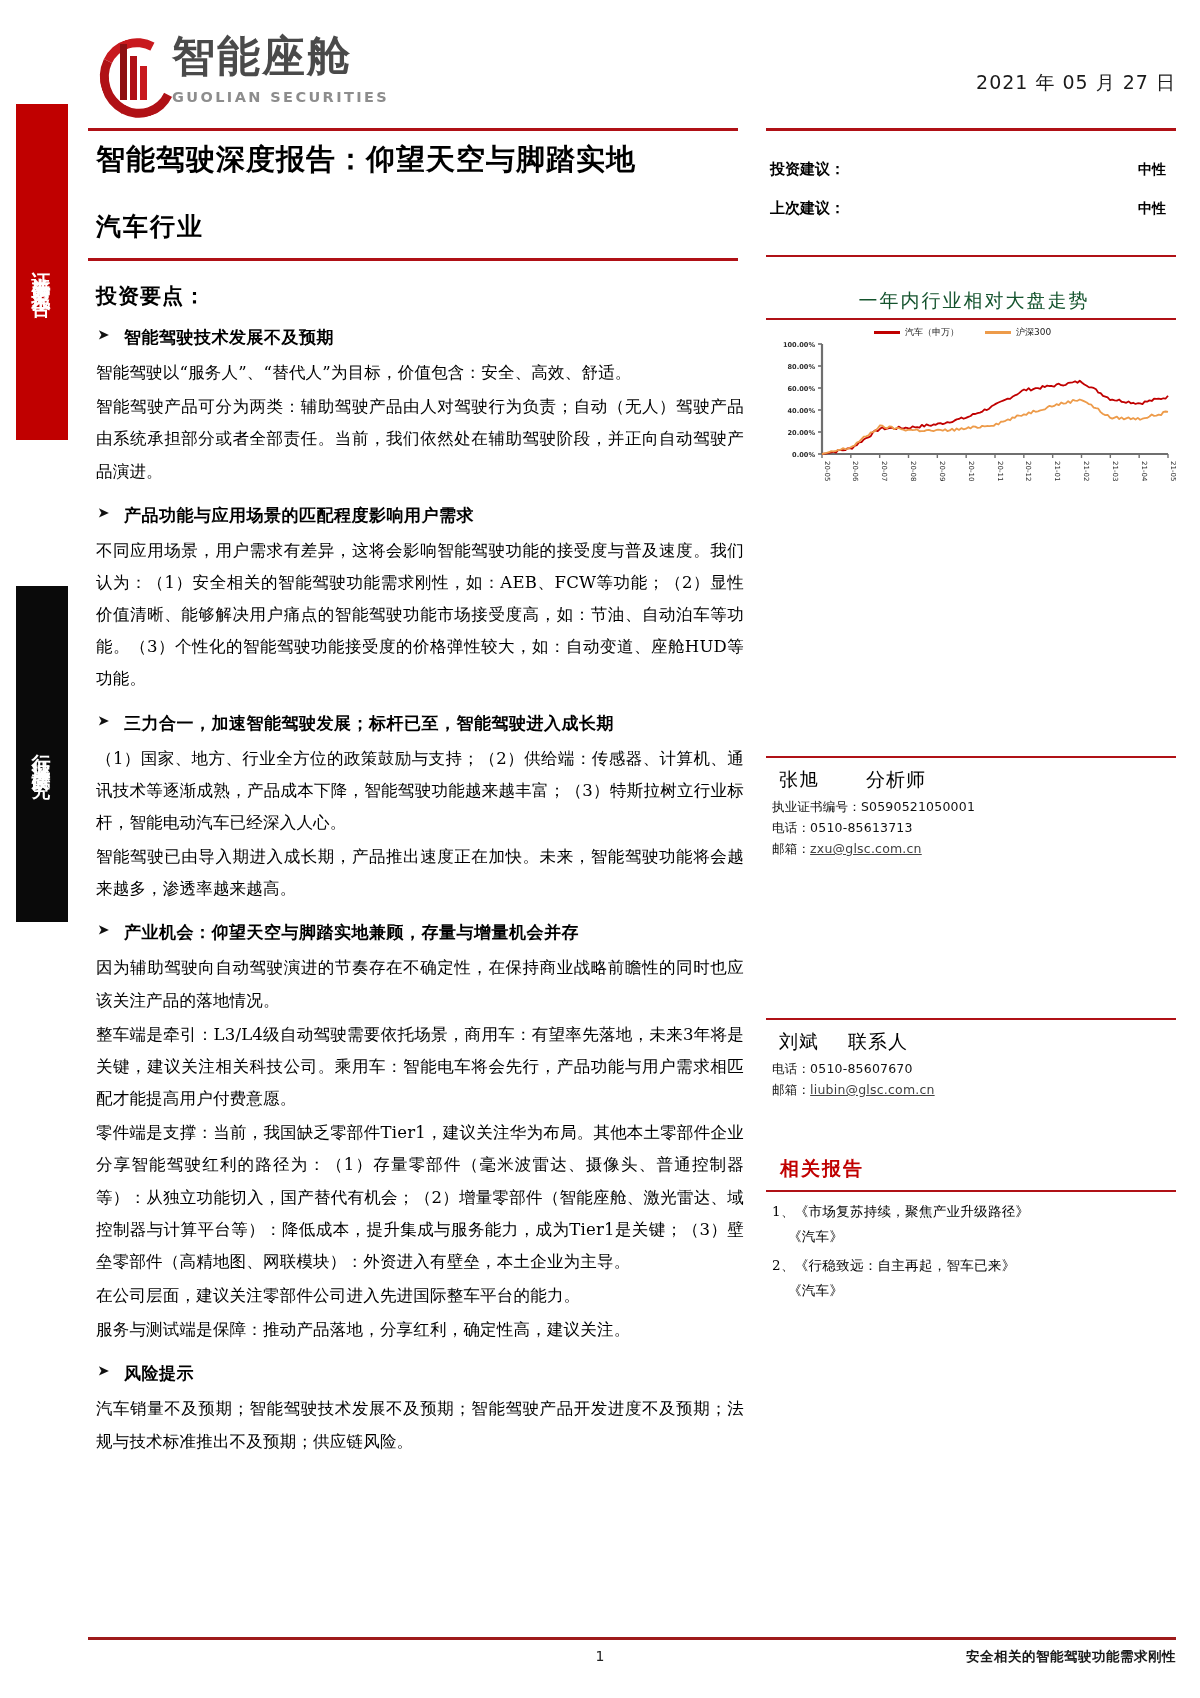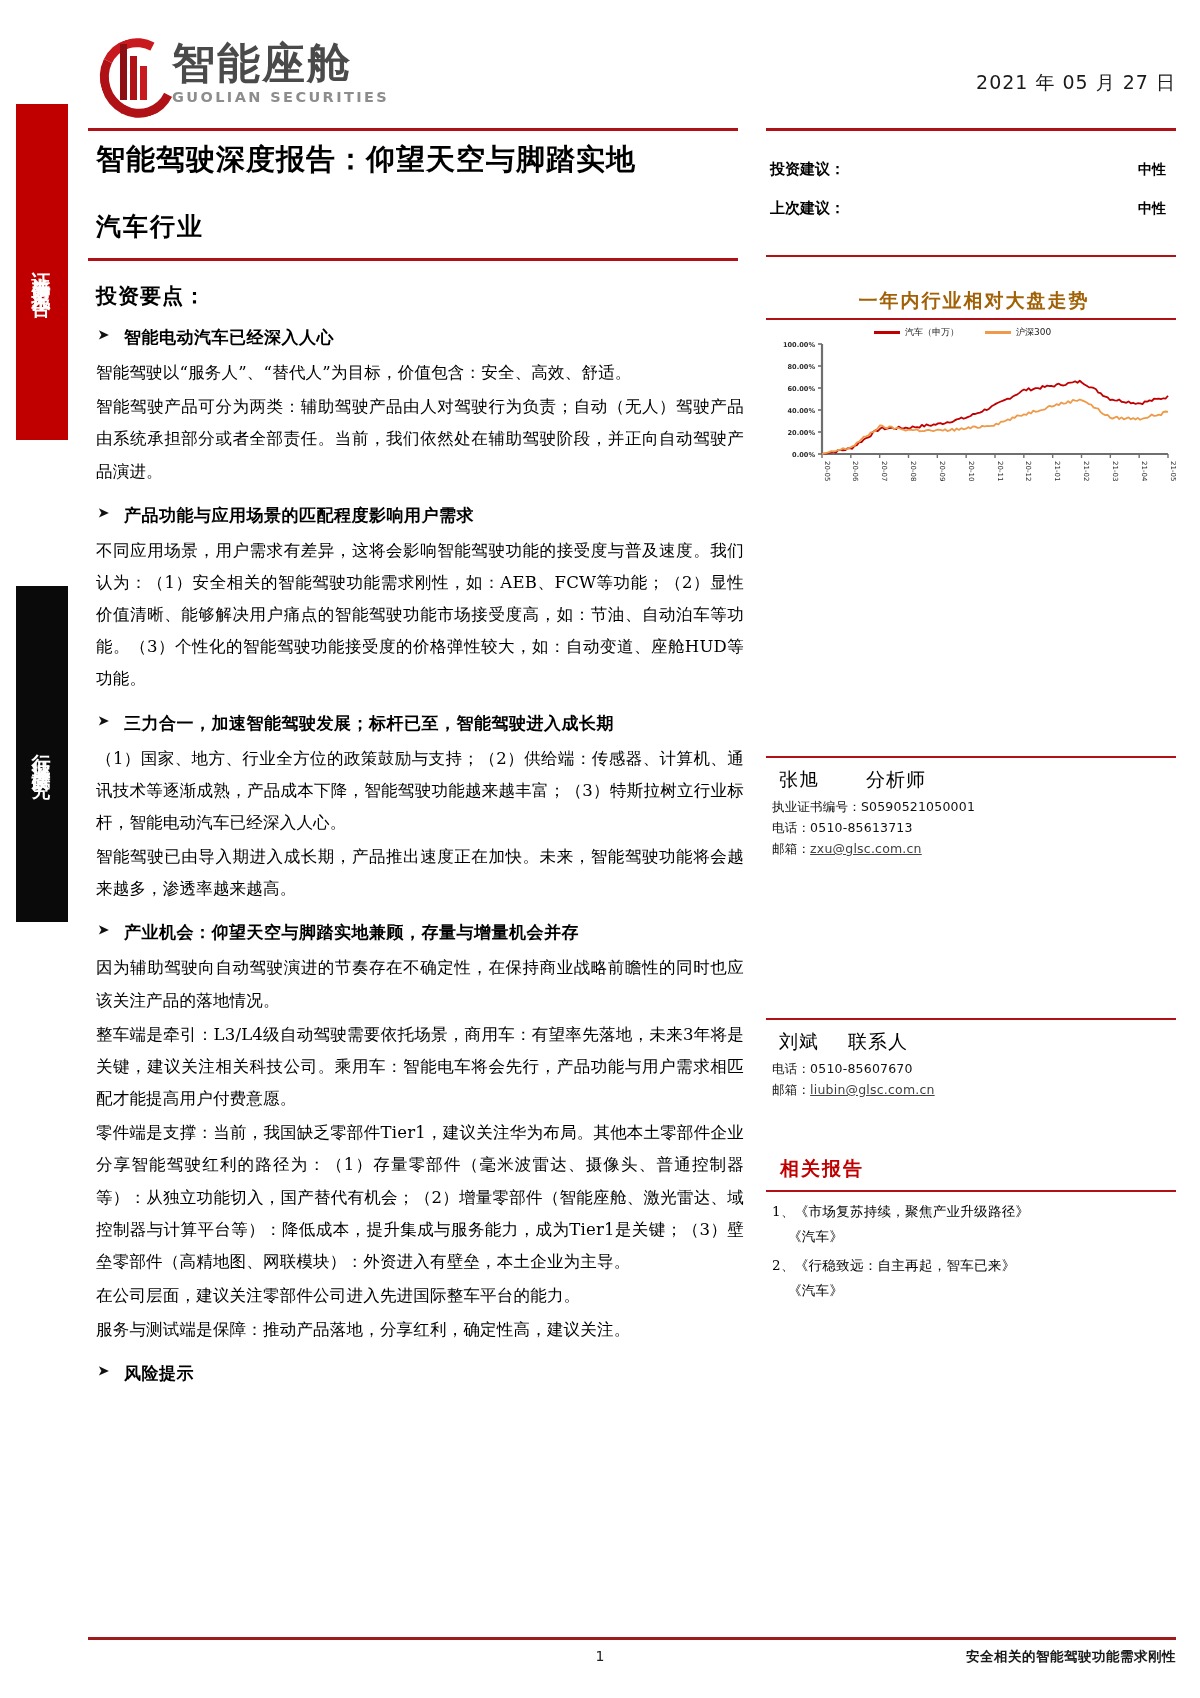--- a/index.html
+++ b/index.html
@@ -34,21 +34,21 @@
   .logo-mark .b1{left:20px;height:56px;background:#8e0f13;}
   .logo-mark .b2{left:30px;height:44px;}
   .logo-mark .b3{left:40px;height:34px;background:#c8191e;}
   .logo-text{line-height:1;padding-bottom:2px;}
   .logo-cn{
     font-family:"DejaVu Sans","Liberation Sans",sans-serif;
     font-size:43px;font-weight:bold;color:#4a4a4a;letter-spacing:2px;
   }
   .logo-en{
     font-family:"DejaVu Sans","Liberation Sans",sans-serif;
-    font-size:14.5px;font-weight:bold;color:#8d8d8d;letter-spacing:2.4px;margin-top:5px;
+    font-size:14.5px;font-weight:bold;color:#8d8d8d;letter-spacing:2.4px;margin-top:12px;
   }
   .report-date{
     position:absolute;right:24px;top:70px;
     font-family:"DejaVu Sans","Liberation Sans",sans-serif;
     font-size:19px;color:#1a1a1a;letter-spacing:1px;
   }
 
   .rule-left{position:absolute;left:88px;top:128px;width:650px;height:3px;background:#b01116;}
   .rule-right{position:absolute;left:766px;top:128px;width:410px;height:3px;background:#b01116;}
 
@@ -71,21 +71,21 @@
     font-family:"DejaVu Serif","Liberation Serif",serif;
     font-weight:bold;font-size:15px;padding:10px 10px 10px 4px;
   }
   .rating-row .val{font-size:14px;}
   .rule-right2{position:absolute;left:766px;top:255px;width:410px;height:2px;background:#b01116;}
 
   
   .chart-title{
     position:absolute;left:772px;top:288px;width:404px;
     font-family:"DejaVu Serif","Liberation Serif",serif;
-    font-weight:bold;font-size:19px;color:#a16207;letter-spacing:2px;text-align:center;
+    font-weight:normal;font-size:19px;color:#14532d;letter-spacing:2px;text-align:center;
   }
   .rule-right3{position:absolute;left:766px;top:318px;width:410px;height:2px;background:#b01116;}
   .chart-area{position:absolute;left:770px;top:322px;width:406px;height:168px;}
   .chart-legend{
     position:absolute;left:104px;top:4px;display:flex;gap:26px;align-items:center;
     font-family:"DejaVu Sans","Liberation Sans",sans-serif;font-size:9px;color:#222;
   }
   .legend-item{display:flex;align-items:center;gap:5px;}
   .legend-swatch{display:inline-block;width:26px;height:2.5px;}
 
@@ -252,38 +252,39 @@
         <line x1="398" y1="132" x2="398" y2="136" stroke="#6f6f6f" stroke-width="1.4"></line>
         <text x="0" y="0" font-family="&quot;DejaVu Sans&quot;,&quot;Liberation Sans&quot;,sans-serif" font-size="7" fill="#2b2b2b" transform="translate(400.6,139) rotate(90)">21-05</text>
         <path d="M52.00,132.00 L54.32,131.53 L56.64,131.28 L58.97,130.78 L61.29,130.39 L63.61,129.77 L65.93,130.55 L68.26,127.82 L70.58,128.20 L72.90,128.27 L75.22,128.19 L77.54,126.32 L79.87,126.23 L82.19,126.78 L84.51,123.98 L86.83,123.14 L89.15,120.29 L91.48,120.17 L93.80,117.42 L96.12,116.04 L98.44,115.33 L100.77,114.10 L103.09,109.96 L105.41,108.28 L107.73,109.11 L110.05,106.84 L112.38,105.29 L114.70,107.40 L117.02,106.65 L119.34,106.19 L121.66,105.75 L123.99,106.78 L126.31,107.01 L128.63,104.59 L130.95,106.04 L133.28,106.56 L135.60,105.58 L137.92,106.11 L140.24,106.39 L142.56,104.35 L144.89,105.29 L147.21,105.03 L149.53,105.54 L151.85,102.85 L154.17,104.55 L156.50,102.44 L158.82,103.36 L161.14,103.76 L163.46,102.45 L165.79,102.76 L168.11,101.38 L170.43,101.15 L172.75,102.10 L175.07,101.32 L177.40,100.14 L179.72,100.64 L182.04,100.23 L184.36,98.65 L186.68,97.35 L189.01,96.92 L191.33,95.51 L193.65,96.78 L195.97,95.92 L198.30,94.82 L200.62,94.01 L202.94,91.89 L205.26,92.02 L207.58,91.08 L209.91,90.61 L212.23,89.71 L214.55,87.29 L216.87,88.06 L219.19,86.69 L221.52,84.30 L223.84,83.06 L226.16,81.64 L228.48,80.52 L230.81,79.47 L233.13,78.55 L235.45,77.62 L237.77,76.62 L240.09,76.90 L242.42,74.80 L244.74,73.47 L247.06,72.63 L249.38,70.88 L251.70,68.81 L254.03,67.49 L256.35,68.48 L258.67,66.16 L260.99,68.52 L263.32,67.15 L265.64,66.15 L267.96,66.21 L270.28,66.86 L272.60,63.93 L274.93,65.11 L277.25,63.56 L279.57,64.02 L281.89,64.01 L284.21,64.64 L286.54,62.37 L288.86,61.72 L291.18,63.17 L293.50,63.51 L295.83,62.78 L298.15,60.85 L300.47,60.52 L302.79,60.27 L305.11,59.32 L307.44,60.79 L309.76,58.72 L312.08,60.70 L314.40,62.49 L316.72,63.79 L319.05,65.38 L321.37,65.32 L323.69,65.90 L326.01,67.28 L328.34,70.69 L330.66,71.11 L332.98,73.79 L335.30,74.56 L337.62,75.38 L339.95,78.01 L342.27,77.71 L344.59,78.42 L346.91,78.59 L349.23,77.53 L351.56,79.75 L353.88,80.03 L356.20,80.85 L358.52,79.42 L360.85,81.31 L363.17,80.76 L365.49,81.96 L367.81,81.26 L370.13,81.42 L372.46,82.05 L374.78,79.38 L377.10,79.72 L379.42,78.37 L381.74,78.98 L384.07,76.76 L386.39,76.84 L388.71,76.53 L391.03,77.06 L393.36,76.27 L395.68,76.54 L398.00,73.71" fill="none" stroke="#c00000" stroke-width="1.8" stroke-linejoin="round"></path>
         <path d="M52.00,132.00 L54.32,131.48 L56.64,130.82 L58.97,130.23 L61.29,129.08 L63.61,129.43 L65.93,128.87 L68.26,127.98 L70.58,127.78 L72.90,126.21 L75.22,127.04 L77.54,126.84 L79.87,125.78 L82.19,124.40 L84.51,123.61 L86.83,120.55 L89.15,119.63 L91.48,117.09 L93.80,114.69 L96.12,114.30 L98.44,113.43 L100.77,110.35 L103.09,110.09 L105.41,108.59 L107.73,106.33 L110.05,103.27 L112.38,103.65 L114.70,105.67 L117.02,106.44 L119.34,104.43 L121.66,104.57 L123.99,107.14 L126.31,106.17 L128.63,105.94 L130.95,107.06 L133.28,107.68 L135.60,108.59 L137.92,107.86 L140.24,107.63 L142.56,108.16 L144.89,107.86 L147.21,107.43 L149.53,109.26 L151.85,109.17 L154.17,109.14 L156.50,108.06 L158.82,107.79 L161.14,108.71 L163.46,109.09 L165.79,108.24 L168.11,107.73 L170.43,107.95 L172.75,108.71 L175.07,107.23 L177.40,109.07 L179.72,108.46 L182.04,106.74 L184.36,108.85 L186.68,106.47 L189.01,107.93 L191.33,106.09 L193.65,107.26 L195.97,106.74 L198.30,105.16 L200.62,106.45 L202.94,104.32 L205.26,104.67 L207.58,105.85 L209.91,105.71 L212.23,103.78 L214.55,104.47 L216.87,104.01 L219.19,104.17 L221.52,103.96 L223.84,103.74 L226.16,101.57 L228.48,102.48 L230.81,99.76 L233.13,99.61 L235.45,98.83 L237.77,97.46 L240.09,98.22 L242.42,95.34 L244.74,95.89 L247.06,93.34 L249.38,93.70 L251.70,93.84 L254.03,92.36 L256.35,92.78 L258.67,90.32 L260.99,91.49 L263.32,88.63 L265.64,89.75 L267.96,89.28 L270.28,88.46 L272.60,87.99 L274.93,87.39 L277.25,85.36 L279.57,83.85 L281.89,84.63 L284.21,83.96 L286.54,82.16 L288.86,83.15 L291.18,80.53 L293.50,81.67 L295.83,81.34 L298.15,79.17 L300.47,80.95 L302.79,77.94 L305.11,78.69 L307.44,78.80 L309.76,77.49 L312.08,78.40 L314.40,79.44 L316.72,80.52 L319.05,82.22 L321.37,82.70 L323.69,85.64 L326.01,86.20 L328.34,86.69 L330.66,90.13 L332.98,92.02 L335.30,93.06 L337.62,92.80 L339.95,95.62 L342.27,96.60 L344.59,95.57 L346.91,94.65 L349.23,97.06 L351.56,95.36 L353.88,97.43 L356.20,96.35 L358.52,95.46 L360.85,97.27 L363.17,96.11 L365.49,97.56 L367.81,95.85 L370.13,97.77 L372.46,96.72 L374.78,96.19 L377.10,95.93 L379.42,94.51 L381.74,92.53 L384.07,93.85 L386.39,93.57 L388.71,92.60 L391.03,93.21 L393.36,89.87 L395.68,89.50 L398.00,89.96" fill="none" stroke="#ed9b4a" stroke-width="1.8" stroke-linejoin="round"></path>
       </svg>
   </div>
 
   <div class="body-col">
     <div class="h-invest">投资要点：</div>
     <div id="sections">
-        <div class="bullet">智能电动汽车已经深入人心</div>
+        <div class="bullet">智能驾驶技术发展不及预期</div>
         <div class="para">智能驾驶以“服务人”、“替代人”为目标，价值包含：安全、高效、舒适。</div>
         <div class="para">智能驾驶产品可分为两类：辅助驾驶产品由人对驾驶行为负责；自动（无人）驾驶产品由系统承担部分或者全部责任。当前，我们依然处在辅助驾驶阶段，并正向自动驾驶产品演进。</div>
         <div class="bullet">产品功能与应用场景的匹配程度影响用户需求</div>
         <div class="para">不同应用场景，用户需求有差异，这将会影响智能驾驶功能的接受度与普及速度。我们认为：（1）安全相关的智能驾驶功能需求刚性，如：AEB、FCW等功能；（2）显性价值清晰、能够解决用户痛点的智能驾驶功能市场接受度高，如：节油、自动泊车等功能。（3）个性化的智能驾驶功能接受度的价格弹性较大，如：自动变道、座舱HUD等功能。</div>
         <div class="bullet">三力合一，加速智能驾驶发展；标杆已至，智能驾驶进入成长期</div>
         <div class="para">（1）国家、地方、行业全方位的政策鼓励与支持；（2）供给端：传感器、计算机、通讯技术等逐渐成熟，产品成本下降，智能驾驶功能越来越丰富；（3）特斯拉树立行业标杆，智能电动汽车已经深入人心。</div>
         <div class="para">智能驾驶已由导入期进入成长期，产品推出速度正在加快。未来，智能驾驶功能将会越来越多，渗透率越来越高。</div>
         <div class="bullet">产业机会：仰望天空与脚踏实地兼顾，存量与增量机会并存</div>
         <div class="para">因为辅助驾驶向自动驾驶演进的节奏存在不确定性，在保持商业战略前瞻性的同时也应该关注产品的落地情况。</div>
       </div>
     <div id="closing">
         <div class="para">整车端是牵引：L3/L4级自动驾驶需要依托场景，商用车：有望率先落地，未来3年将是关键，建议关注相关科技公司。乘用车：智能电车将会先行，产品功能与用户需求相匹配才能提高用户付费意愿。</div>
         <div class="para">零件端是支撑：当前，我国缺乏零部件Tier1，建议关注华为布局。其他本土零部件企业分享智能驾驶红利的路径为：（1）存量零部件（毫米波雷达、摄像头、普通控制器等）：从独立功能切入，国产替代有机会；（2）增量零部件（智能座舱、激光雷达、域控制器与计算平台等）：降低成本，提升集成与服务能力，成为Tier1是关键；（3）壁垒零部件（高精地图、网联模块）：外资进入有壁垒，本土企业为主导。</div>
         <div class="para">在公司层面，建议关注零部件公司进入先进国际整车平台的能力。</div>
         <div class="para">服务与测试端是保障：推动产品落地，分享红利，确定性高，建议关注。</div>
       </div>
     <div class="bullet">风险提示</div>
+    <div class="para">汽车销量不及预期；智能驾驶技术发展不及预期；智能驾驶产品开发进度不及预期；法规与技术标准推出不及预期；供应链风险。</div>
   </div>
 
   <div class="analyst" id="analyst-block" style="top:756px;">
     <div class="topline"></div>
     <div class="name-row">
       <span>张旭</span>
       <span class="role">分析师</span>
     </div>
     <div class="meta">
       <span>执业证书编号：</span><span>S0590521050001</span>

